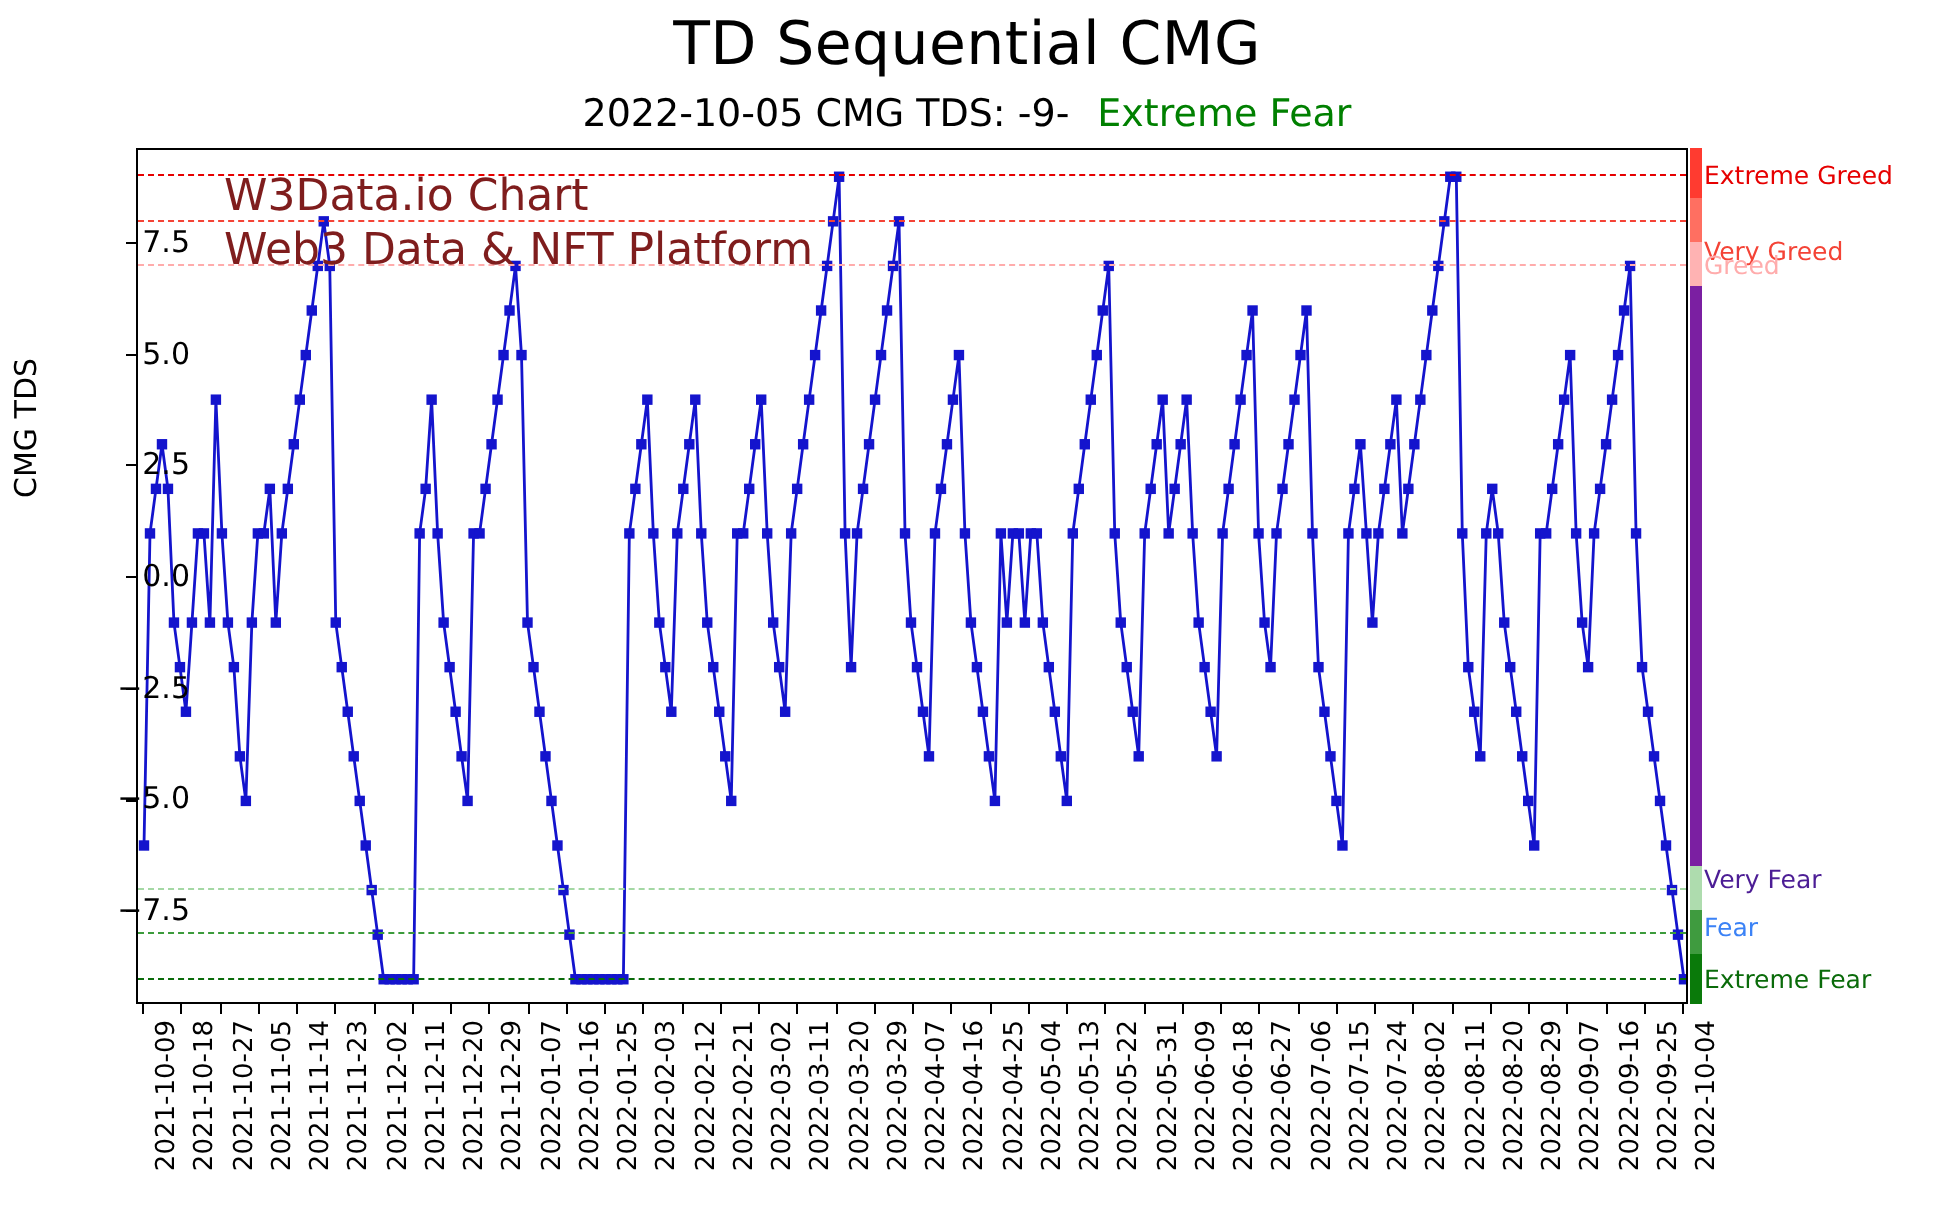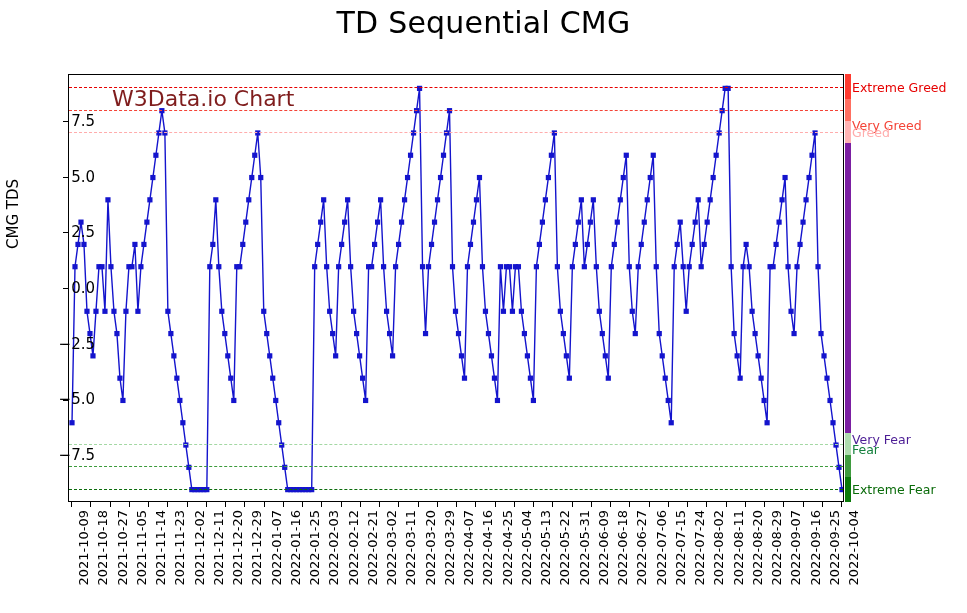--- a/index.html
+++ b/index.html
@@ -50,20 +50,23 @@
 
   svg{display:block;}
 </style>
 </head>
 <body>
 
 <div id="root">
 
   <div id="title">TD Sequential CMG</div>
 
+  <div id="subtitle">
+    <span class="st-main">2022-10-05 CMG TDS: -9-</span><span class="st-tag">Extreme Fear</span>
+  </div>
 
   <div id="ylabel">CMG TDS</div>
 
   <div id="plot">
     <div id="plotinner">
       <div id="thresholds">
           <div class="thr" style="top: 12.375px; border-top-color: rgb(230, 0, 0); border-top-style: dashed;"></div>
           <div class="thr" style="top: 34.6667px; border-top-color: rgb(244, 67, 54); border-top-style: dashed;"></div>
           <div class="thr" style="top: 56.9583px; border-top-color: rgb(255, 172, 172); border-top-style: dashed;"></div>
           <div class="thr" style="top: 369.042px; border-top-color: rgb(164, 216, 164); border-top-style: dashed;"></div>
@@ -431,29 +434,30 @@
       <div class="xtick" style="left: 808.5px; top: 510px;">2022-09-16</div>
       <div class="xtickmark" style="left: 821.75px; top: 502px;"></div>
       <div class="xtick" style="left: 827.75px; top: 510px;">2022-09-25</div>
       <div class="xtickmark" style="left: 841px; top: 502px;"></div>
       <div class="xtick" style="left: 847px; top: 510px;">2022-10-04</div>
     </div>
   <div id="rlabels">
       <div class="rlab" style="top: 81.375px; color: rgb(230, 0, 0);">Extreme Greed</div>
       <div class="rlab" style="top: 119px; color: rgb(244, 67, 54);">Very Greed</div>
       <div class="rlab" style="top: 125.958px; color: rgb(255, 172, 172);">Greed</div>
-      <div class="rlab" style="top: 443px; color: #15803d; text-align: center;">Fear</div>
+      <div class="rlab" style="top: 457px; color: #3b82f6; text-align: center;">Fear</div>
       <div class="rlab" style="top: 433px; color: #4c1d95;">Very Fear</div>
       <div class="rlab" style="top: 482.625px; color: rgb(10, 107, 10);">Extreme Fear</div>
     </div>
   <div id="cbars">
       <div class="cbar" style="top: 74px; height: 24.5208px; background: rgb(255, 59, 48);"></div>
       <div class="cbar" style="top: 98.5208px; height: 22.2917px; background: rgb(255, 111, 97);"></div>
       <div class="cbar" style="top: 120.812px; height: 22.2917px; background: rgb(255, 179, 179);"></div>
       <div class="cbar" style="top: 143.104px; height: 289.792px; background: rgb(123, 31, 162);"></div>
       <div class="cbar" style="top: 432.896px; height: 22.2917px; background: rgb(174, 220, 174);"></div>
       <div class="cbar" style="top: 455.188px; height: 22.2917px; background: rgb(63, 155, 63);"></div>
       <div class="cbar" style="top: 477.479px; height: 24.5208px; background: rgb(10, 122, 10);"></div>
     </div>
 
   <div class="wm" id="wm1">W3Data.io Chart</div>
+  <div class="wm" id="wm2">Web3 Data &amp; NFT Platform</div>
 
 </div>
 
 </body></html>

